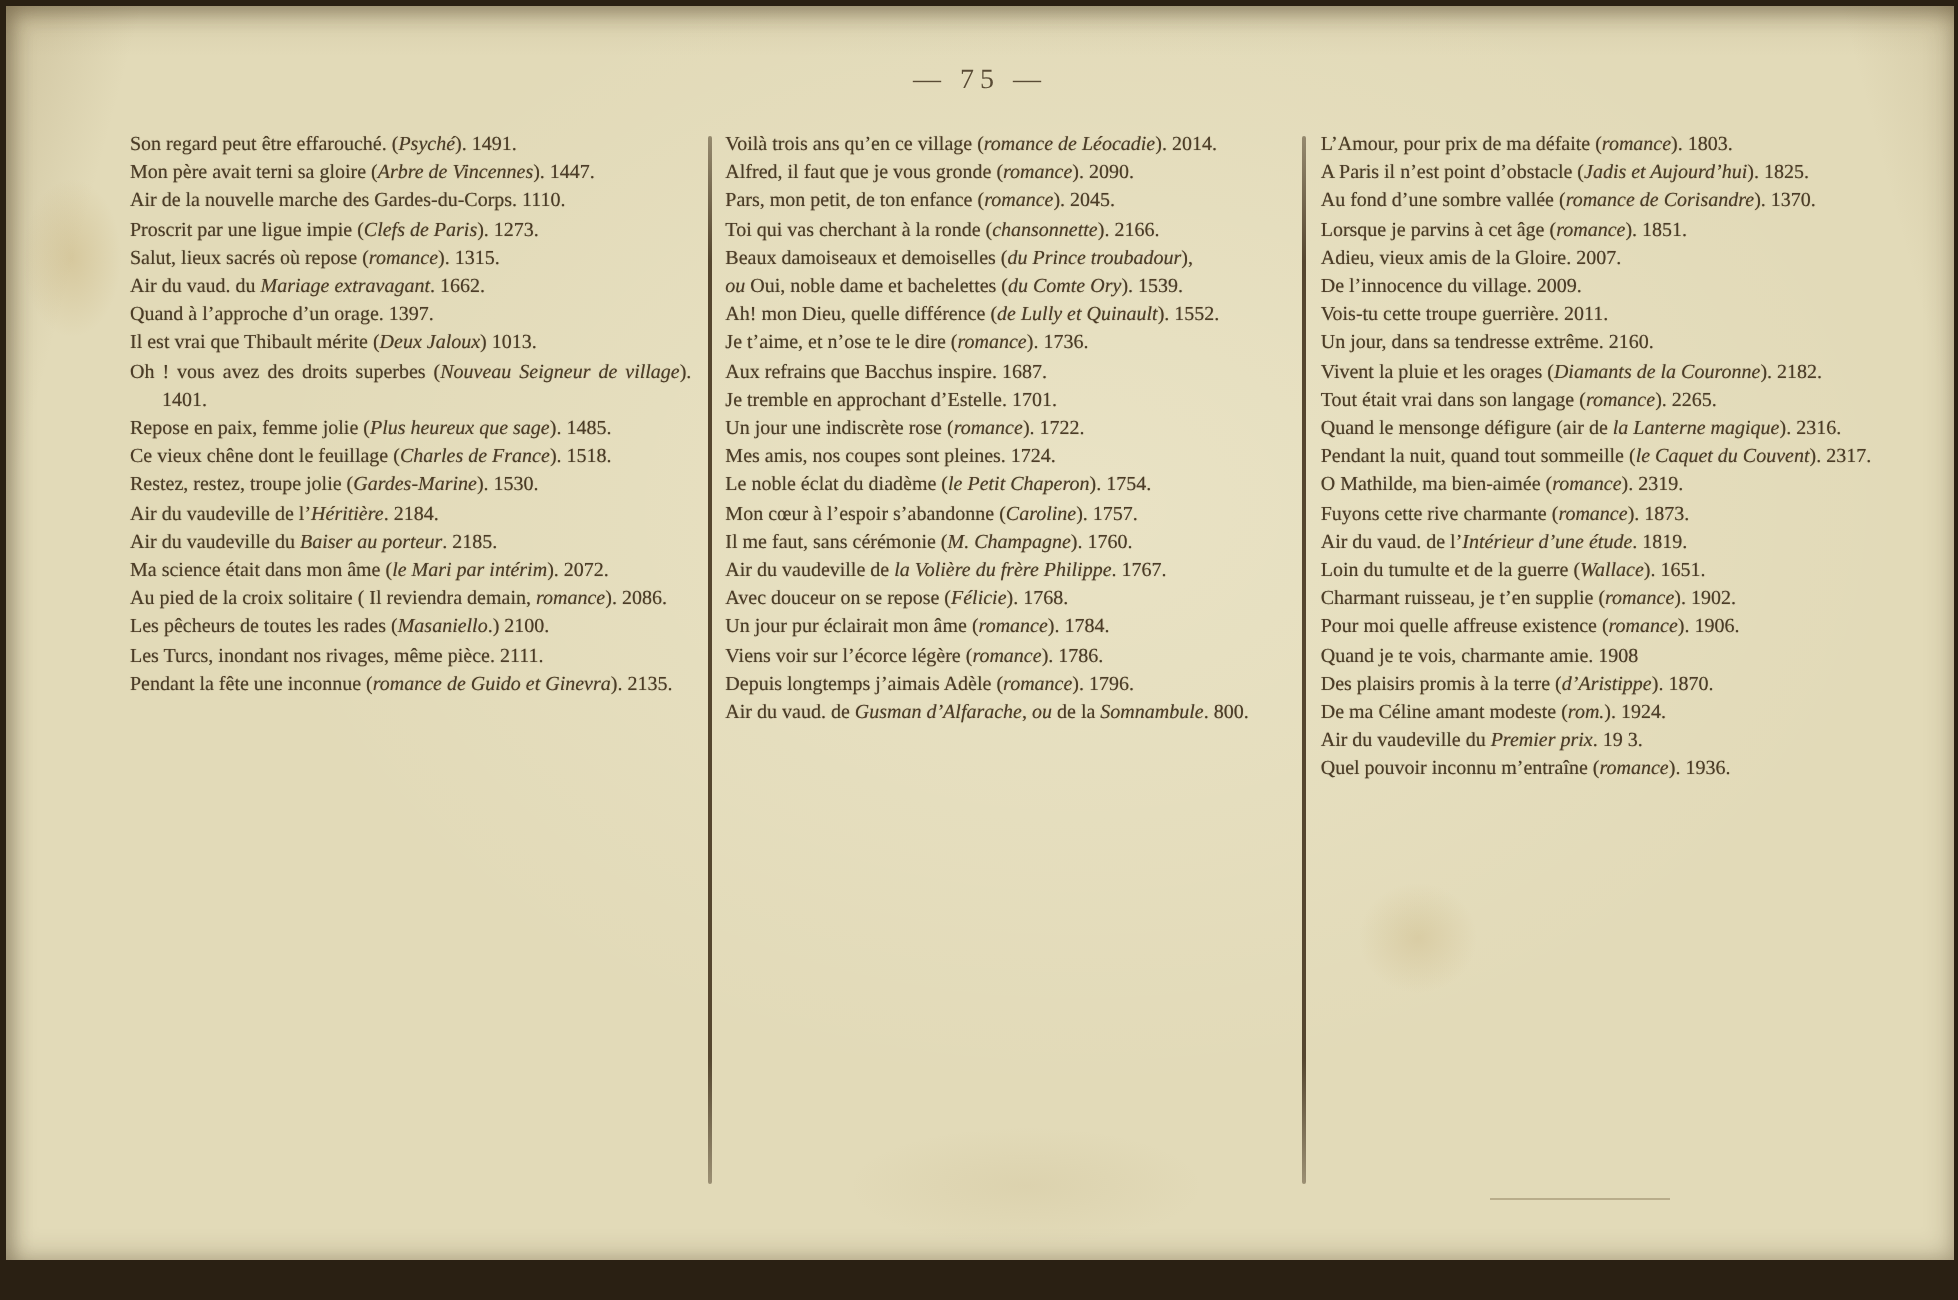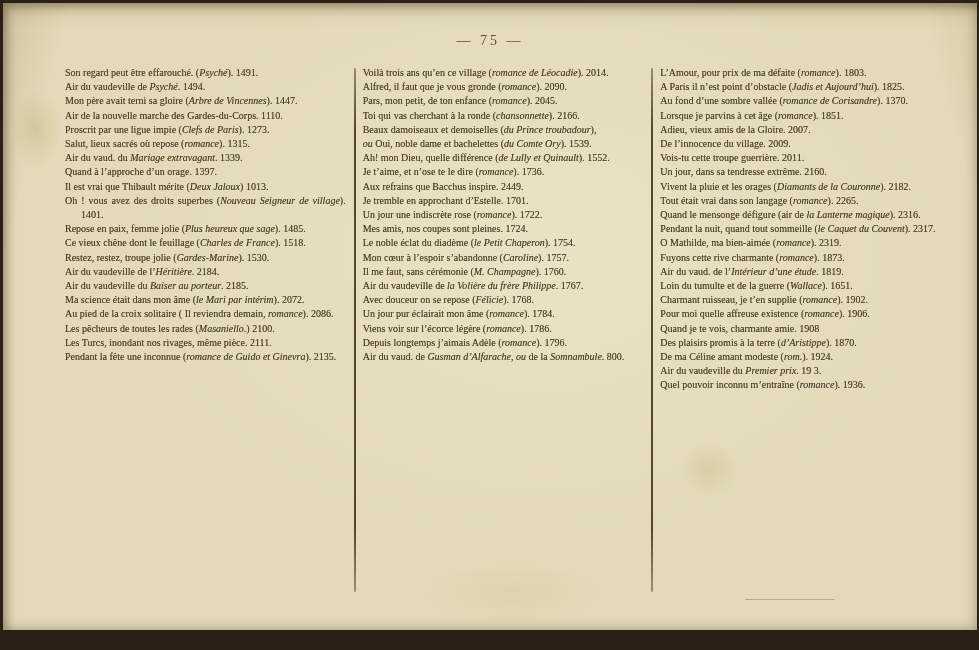--- a/index.html
+++ b/index.html
@@ -60,26 +60,25 @@
 </style>
 </head>
 <body>
 
 <div class="scan">
   <div class="page">
     <div class="pageno">— 75 —</div>
     <div class="cols">
       <div class="col">
           <p class="entry"><span class="rm">Son regard peut être effarouché. (</span><span class="it">Psyché</span><span class="rm">). 1491.</span></p>
-          <p class="entry"><span class="rm">Air du vaudeville de </span><span class="it">Psyché</span><span class="rm">. 1494.</span></p>
           <p class="entry"><span class="rm">Mon père avait terni sa gloire (</span><span class="it">Arbre de Vincennes</span><span class="rm">). 1447.</span></p>
           <p class="entry"><span class="rm">Air de la nouvelle marche des Gardes-du-Corps. 1110.</span></p>
           <p class="entry"><span class="rm">Proscrit par une ligue impie (</span><span class="it">Clefs de Paris</span><span class="rm">). 1273.</span></p>
           <p class="entry"><span class="rm">Salut, lieux sacrés où repose (</span><span class="it">romance</span><span class="rm">). 1315.</span></p>
-          <p class="entry"><span class="rm">Air du vaud. du </span><span class="it">Mariage extravagant</span><span class="rm">. 1339.</span></p>
+          <p class="entry"><span class="rm">Air du vaud. du </span><span class="it">Mariage extravagant</span><span class="rm">. 1662.</span></p>
           <p class="entry"><span class="rm">Quand à l’approche d’un orage. 1397.</span></p>
           <p class="entry"><span class="rm">Il est vrai que Thibault mérite (</span><span class="it">Deux Jaloux</span><span class="rm">) 1013.</span></p>
           <p class="entry"><span class="rm">Oh ! vous avez des droits superbes (</span><span class="it">Nouveau Seigneur de village</span><span class="rm">). 1401.</span></p>
           <p class="entry"><span class="rm">Repose en paix, femme jolie (</span><span class="it">Plus heureux que sage</span><span class="rm">). 1485.</span></p>
           <p class="entry"><span class="rm">Ce vieux chêne dont le feuillage (</span><span class="it">Charles de France</span><span class="rm">). 1518.</span></p>
           <p class="entry"><span class="rm">Restez, restez, troupe jolie (</span><span class="it">Gardes-Marine</span><span class="rm">). 1530.</span></p>
           <p class="entry"><span class="rm">Air du vaudeville de l’</span><span class="it">Héritière</span><span class="rm">. 2184.</span></p>
           <p class="entry"><span class="rm">Air du vaudeville du </span><span class="it">Baiser au porteur</span><span class="rm">. 2185.</span></p>
           <p class="entry"><span class="rm">Ma science était dans mon âme (</span><span class="it">le Mari par intérim</span><span class="rm">). 2072.</span></p>
           <p class="entry"><span class="rm">Au pied de la croix solitaire ( Il reviendra demain, </span><span class="it">romance</span><span class="rm">). 2086.</span></p>
@@ -90,21 +89,21 @@
       <div class="rule"></div>
       <div class="col">
           <p class="entry"><span class="rm">Voilà trois ans qu’en ce village (</span><span class="it">romance de Léocadie</span><span class="rm">). 2014.</span></p>
           <p class="entry"><span class="rm">Alfred, il faut que je vous gronde (</span><span class="it">romance</span><span class="rm">). 2090.</span></p>
           <p class="entry"><span class="rm">Pars, mon petit, de ton enfance (</span><span class="it">romance</span><span class="rm">). 2045.</span></p>
           <p class="entry"><span class="rm">Toi qui vas cherchant à la ronde (</span><span class="it">chansonnette</span><span class="rm">). 2166.</span></p>
           <p class="entry"><span class="rm">Beaux damoiseaux et demoiselles (</span><span class="it">du Prince troubadour</span><span class="rm">),</span></p>
           <p class="entry"><span class="it">ou</span><span class="rm"> Oui, noble dame et bachelettes (</span><span class="it">du Comte Ory</span><span class="rm">). 1539.</span></p>
           <p class="entry"><span class="rm">Ah! mon Dieu, quelle différence (</span><span class="it">de Lully et Quinault</span><span class="rm">). 1552.</span></p>
           <p class="entry"><span class="rm">Je t’aime, et n’ose te le dire (</span><span class="it">romance</span><span class="rm">). 1736.</span></p>
-          <p class="entry"><span class="rm">Aux refrains que Bacchus inspire. 2449.</span></p>
+          <p class="entry"><span class="rm">Aux refrains que Bacchus inspire. 1687.</span></p>
           <p class="entry"><span class="rm">Je tremble en approchant d’Estelle. 1701.</span></p>
           <p class="entry"><span class="rm">Un jour une indiscrète rose (</span><span class="it">romance</span><span class="rm">). 1722.</span></p>
           <p class="entry"><span class="rm">Mes amis, nos coupes sont pleines. 1724.</span></p>
           <p class="entry"><span class="rm">Le noble éclat du diadème (</span><span class="it">le Petit Chaperon</span><span class="rm">). 1754.</span></p>
           <p class="entry"><span class="rm">Mon cœur à l’espoir s’abandonne (</span><span class="it">Caroline</span><span class="rm">). 1757.</span></p>
           <p class="entry"><span class="rm">Il me faut, sans cérémonie (</span><span class="it">M. Champagne</span><span class="rm">). 1760.</span></p>
           <p class="entry"><span class="rm">Air du vaudeville de </span><span class="it">la Volière du frère Philippe</span><span class="rm">. 1767.</span></p>
           <p class="entry"><span class="rm">Avec douceur on se repose (</span><span class="it">Félicie</span><span class="rm">). 1768.</span></p>
           <p class="entry"><span class="rm">Un jour pur éclairait mon âme (</span><span class="it">romance</span><span class="rm">). 1784.</span></p>
           <p class="entry"><span class="rm">Viens voir sur l’écorce légère (</span><span class="it">romance</span><span class="rm">). 1786.</span></p>

